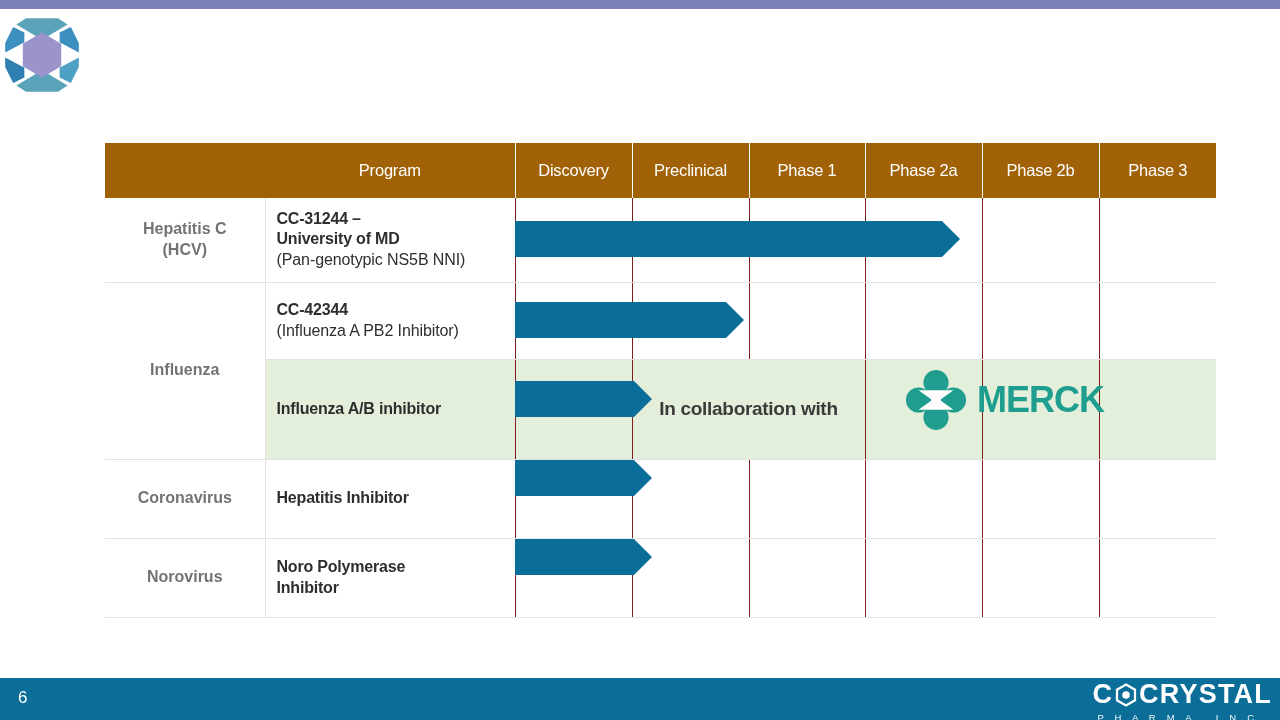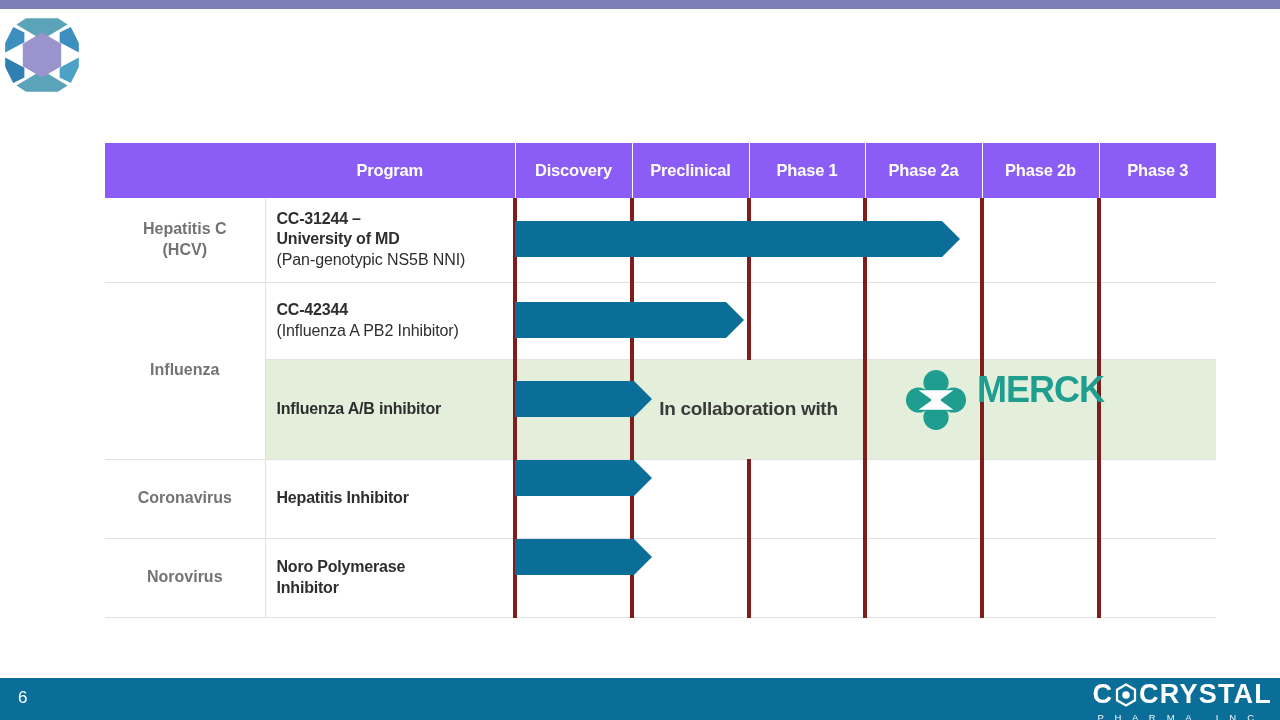--- a/index.html
+++ b/index.html
@@ -59,36 +59,36 @@
     table-layout: fixed;
   }
 
   .ptable th, .ptable td {
     padding: 0;
     vertical-align: middle;
   }
 
   
   .ptable thead th {
-    background: #8b5cf6;
+    background: #a16207;
     color: #ffffff;
     font-size: 16.5px;
-    font-weight: bold;
+    font-weight: normal;
     height: 55px;
     text-align: center;
     border-right: 1px solid #ffffff;
     letter-spacing: -0.2px;
   }
   .ptable thead th.h-indication { border-right: none; }
   .ptable thead th.h-program { text-align: center; border-right: 1px solid #ffffff; }
   .ptable thead th.h-last { border-right: none; }
 
   
   .ptable tbody td {
-    border-right: 4px solid #7f1d1d;
+    border-right: 1px solid #7f1d1d;
     border-bottom: 1px solid #e2e2e2;
     background: #ffffff;
   }
   .ptable tbody td.last-col { border-right: none; }
 
   .row-sep td { border-bottom: 1px solid #a6a6a6; }
 
   .ind-cell {
     text-align: center;
     font-size: 16px;
@@ -148,21 +148,21 @@
     width: 0; height: 0;
     border-top: 18px solid transparent;
     border-bottom: 18px solid transparent;
     border-left: 18px solid #0b6e99;
   }
 
   
   .merck-logo {
     position: absolute;
     display: flex;
-    align-items: flex-start;
+    align-items: center;
     gap: 10px;
   }
   .merck-mark { width: 62px; height: 62px; }
   .merck-word {
     font-size: 36px;
     font-weight: bold;
     color: #1f9e8f;
     letter-spacing: -1px;
     font-family: "Liberation Sans", sans-serif;
   }

